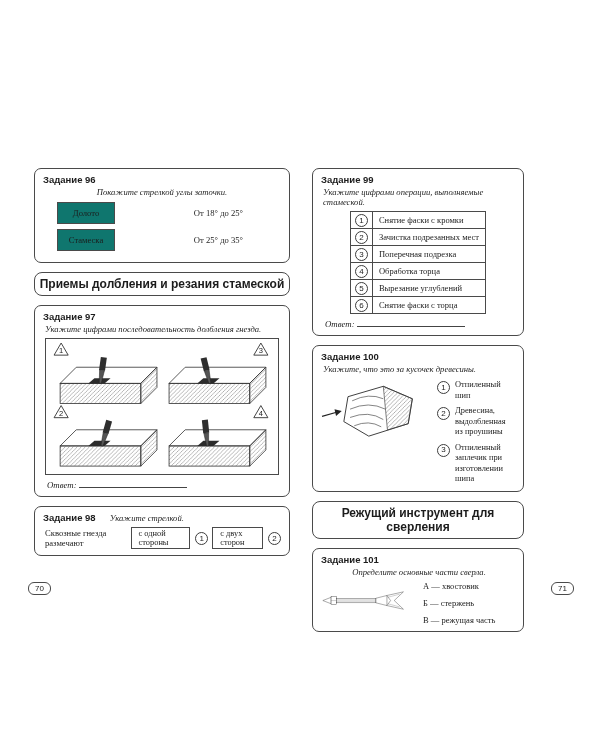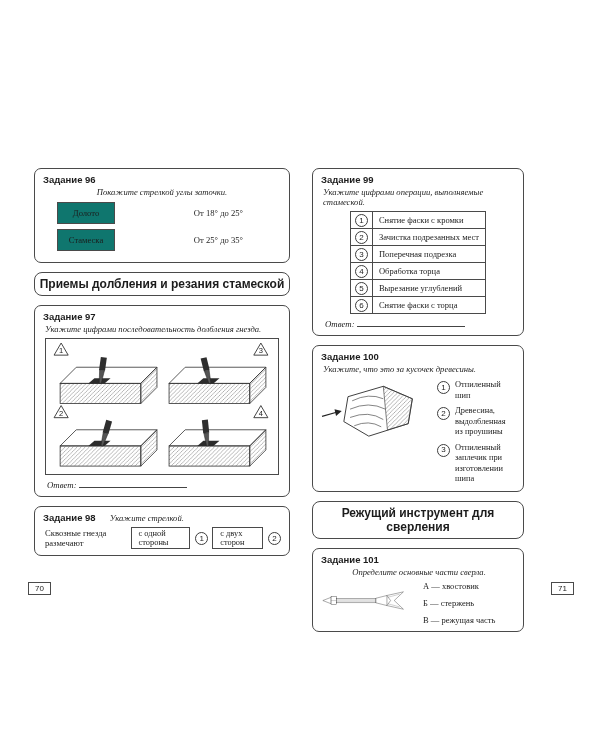--- a/index.html
+++ b/index.html
@@ -100,21 +100,21 @@
 
   
   .t101-row { display:flex; align-items:center; gap:15px; margin-top:4px;justify-content:flex-end; }
   .t101-fig { flex:1; }
   .legend { width:92px; flex:none; display:flex; flex-direction:column; gap:7px; font-size:8.5px; }
 
   
   .page-num {
     position:absolute;
     border:1px solid #4a4a4a;
-    border-radius:0;
+    border-radius:6px;
     font-size:8px;
     font-family:"Liberation Sans", sans-serif;
     padding:1px 6px;
     background:#fff;
   }
   .page-num.left  { left:28px;  top:582px; }
   .page-num.right { left:551px; top:582px; }
 
   svg text { font-family:"Liberation Sans", sans-serif; }
 </style>

